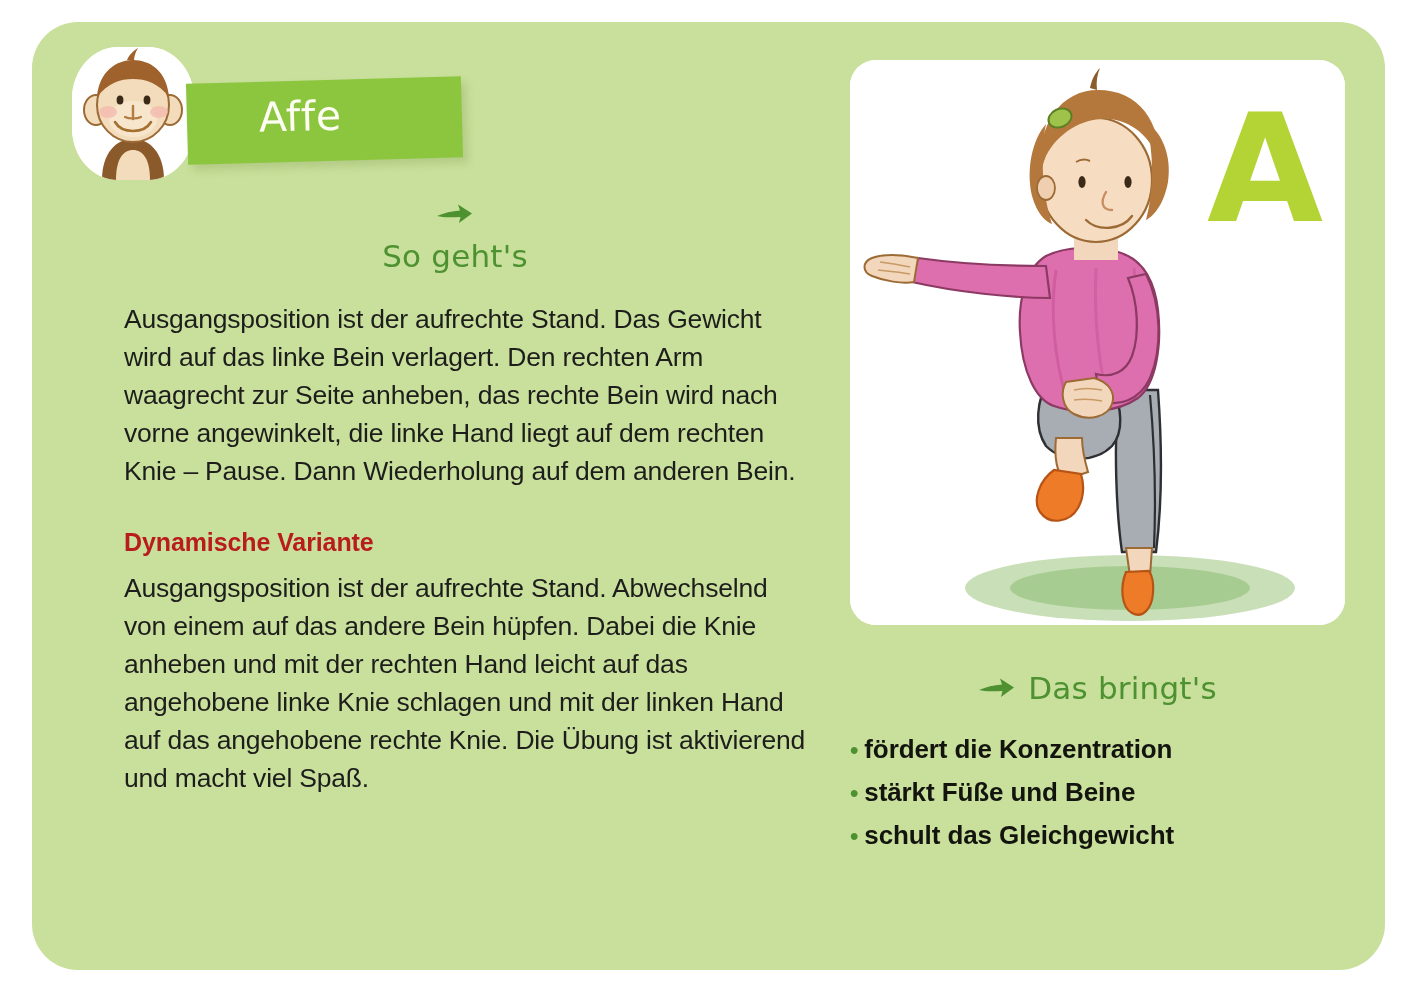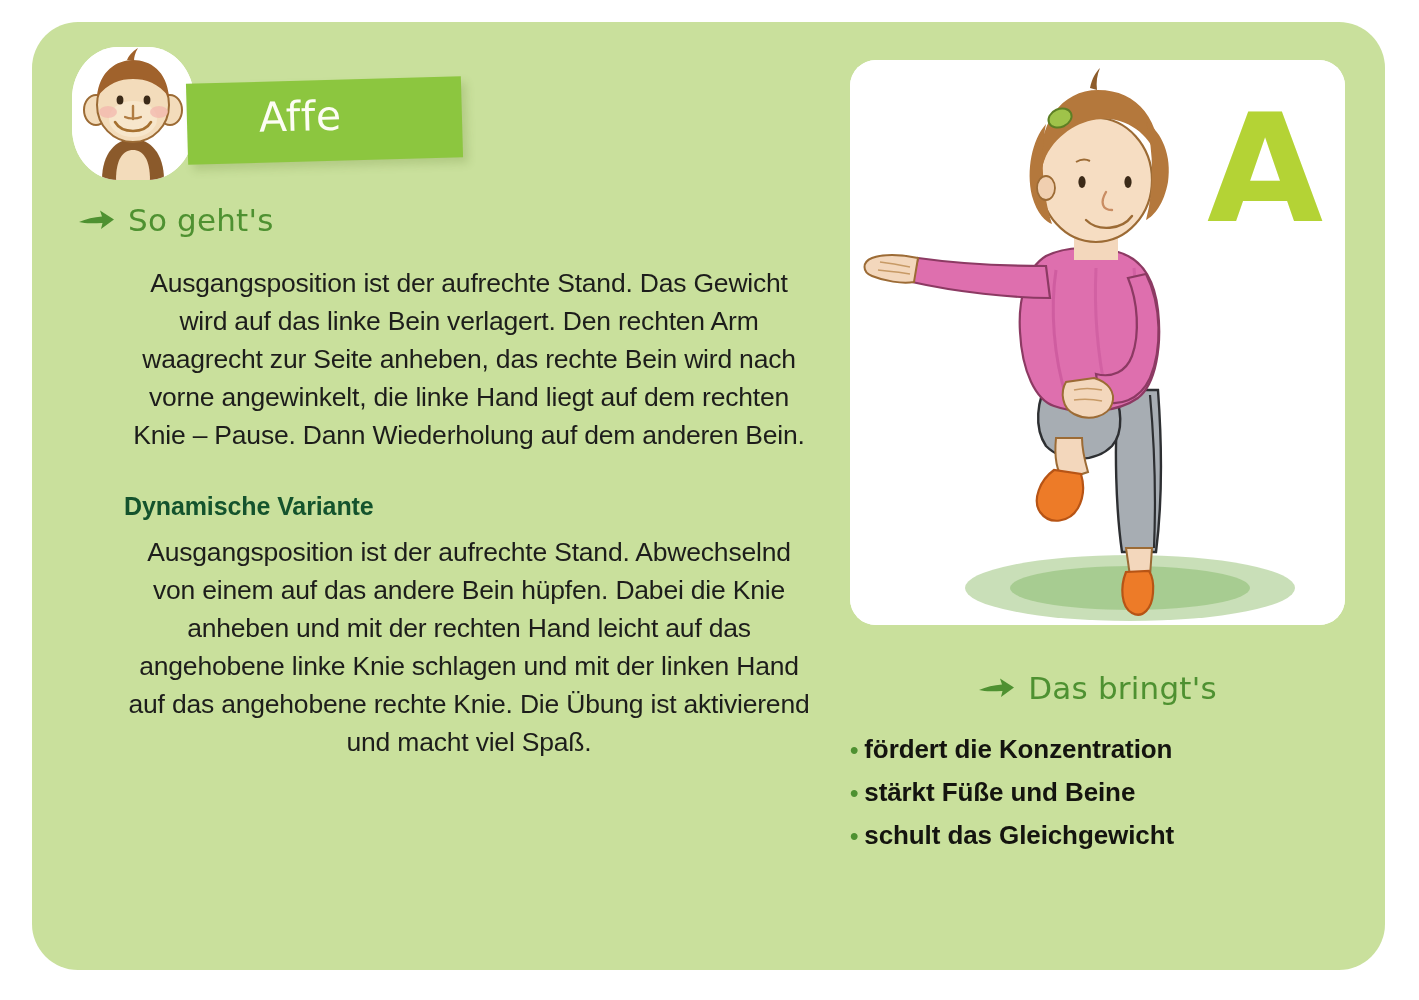--- a/index.html
+++ b/index.html
@@ -65,20 +65,21 @@
     left: 0;
     top: 180px;
     width: 800px;
   }
 
   .section-head {
     display: flex;
     align-items: center;
     gap: 12px;
     padding-left: 46px;
+    flex-direction: column;
   }
   .arrow-icon { display: block; flex: 0 0 auto; }
   .section-head-label {
     font-family: "DejaVu Sans", sans-serif;
     font-size: 31px;
     font-weight: 400;
     color: #4e9131;
     letter-spacing: 0.2px;
     white-space: nowrap;
   }
@@ -88,27 +89,26 @@
     padding-left: 92px;
     padding-right: 18px;
   }
   .body-para {
     font-family: "Liberation Sans", sans-serif;
     font-size: 26.5px;
     line-height: 38px;
     color: #1d1d1b;
     margin: 0;
     letter-spacing: -0.2px;
-    text-align: center;
   }
   .sub-head {
     font-family: "Liberation Sans", sans-serif;
     font-size: 25px;
     font-weight: bold;
-    color: #14532d;
+    color: #b91c1c;
     margin: 38px 0 12px 0;
     letter-spacing: -0.1px;
   }
 
   
   #photo-card {
     position: absolute;
     left: 818px;
     top: 38px;
     width: 495px;

